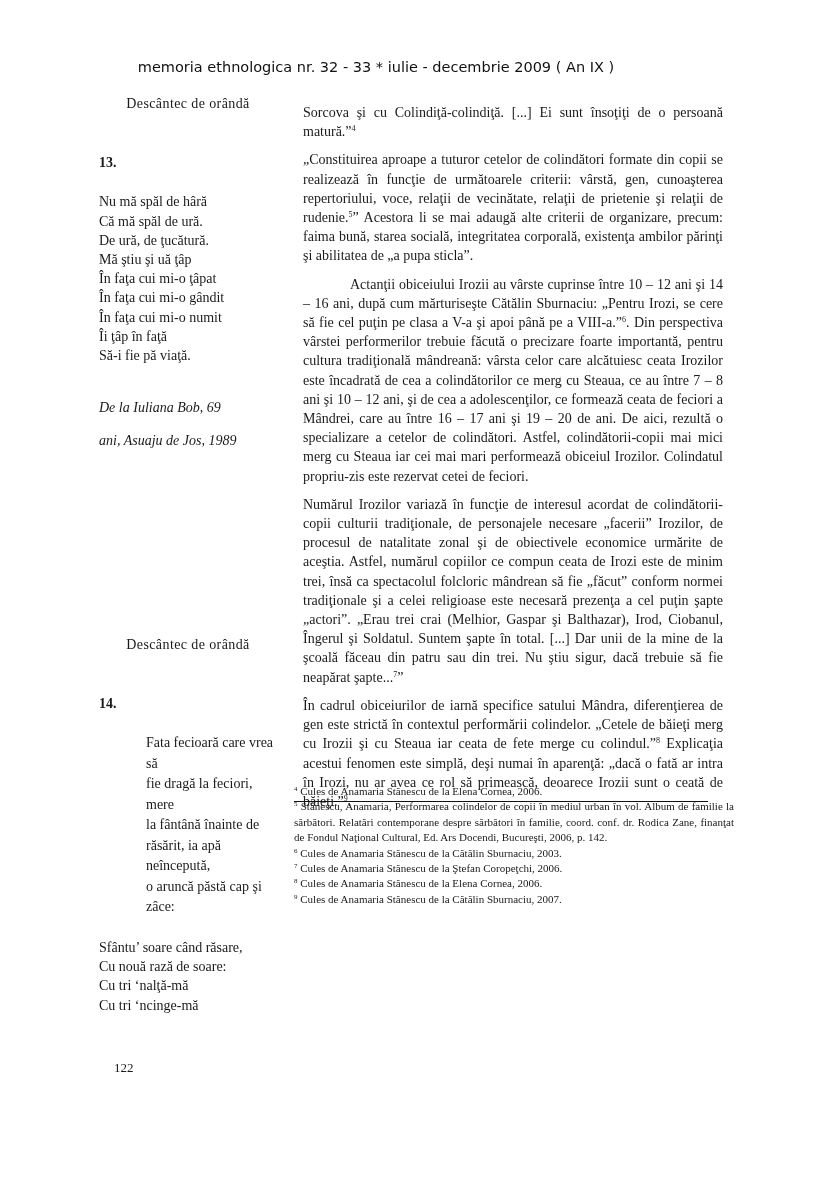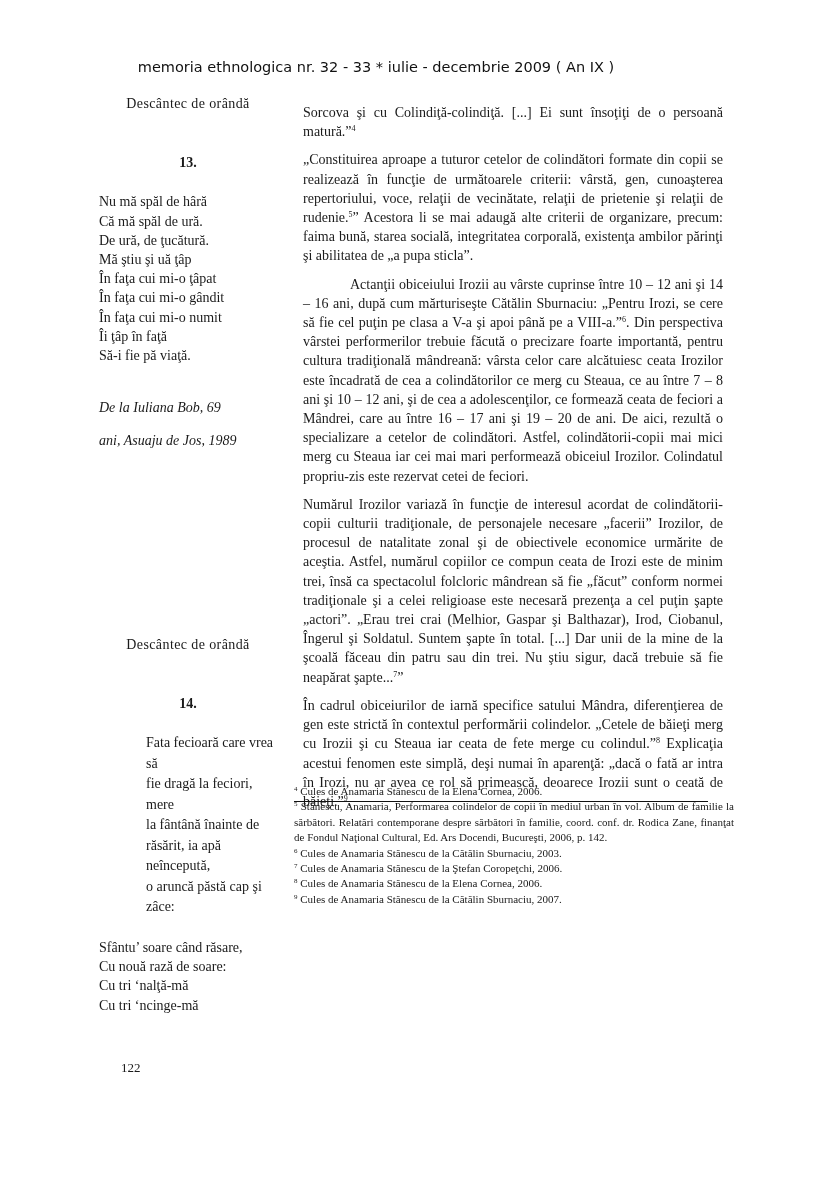--- a/index.html
+++ b/index.html
@@ -4,21 +4,21 @@
   <style>
     html, body { margin: 0; padding: 0; background: #ffffff; }
     body { width: 835px; height: 1181px; position: relative; overflow: hidden; color: #1a1a1a; }
     .header {
       position: absolute; left: 0; top: 20px; width: 740px; text-align: center;
       font-family: "DejaVu Sans", sans-serif; font-size: 14.5px; color: #111;
       letter-spacing: 0;
     }
     .header span { display: inline-block; padding-left: 12px; margin-top: 39px; }
     .heading { font-weight: normal; text-align: center; letter-spacing: 0.4px; font-size: 14px; }
-    .num { font-weight: bold; text-align: center; font-size: 14px; }
+    .num { font-weight: bold; text-align: left; font-size: 14px; }
     .poem p { margin: 0; }
     .source { font-style: italic; }
     .block { position: absolute; left: 99px; width: 178px; font-family: "Liberation Serif", serif; font-size: 14px; line-height: 19.2px; }
     .main-col {
       position: absolute; left: 294px; top: 94px; width: 438px;
       font-family: "Liberation Serif", serif; font-size: 14px; line-height: 19.2px;
       text-align: justify;
     }
     .main-col p { margin: 9px; }
     .indent { text-indent: 47px; }
@@ -26,21 +26,21 @@
     .footrule { position: absolute; left: 294px; top: 801px; width: 414px; height: 0; border-top: 1.2px solid #111; }
     .footnotes {
       position: absolute; left: 294px; top: 784px; width: 440px;
       font-family: Liberation Serif, serif; font-size: 11px; line-height: 15.4px;
       text-align: justify;
     }
     .footnotes p { margin: 0; }
     .footnotes sup { font-size: 7px; vertical-align: 4px; }
     .page-number {
       position: absolute; left: 114px; top: 1060px;
-      font-family: "Liberation Serif", serif; font-size: 13px; margin-left: 7px;
+      font-family: "Liberation Serif", serif; font-size: 13px;
     }
   </style>
 </head>
 <body>
 
 <div class="header">
   <span>memoria ethnologica nr. 32 - 33 * iulie - decembrie 2009 ( An IX )</span>
 </div>
 
 <div class="block" style="top:94px;">

